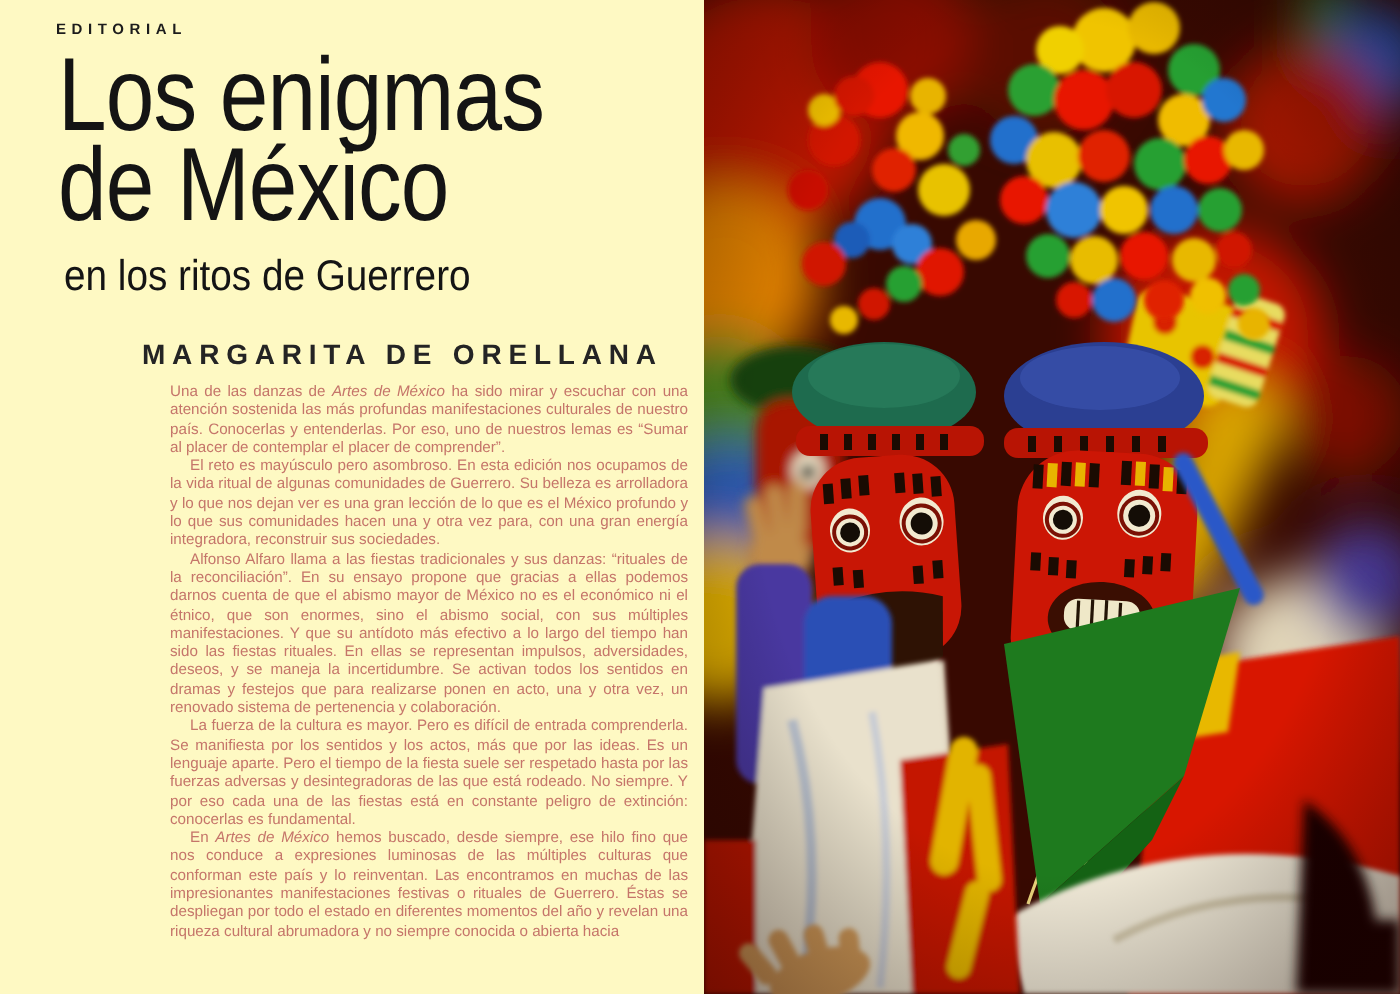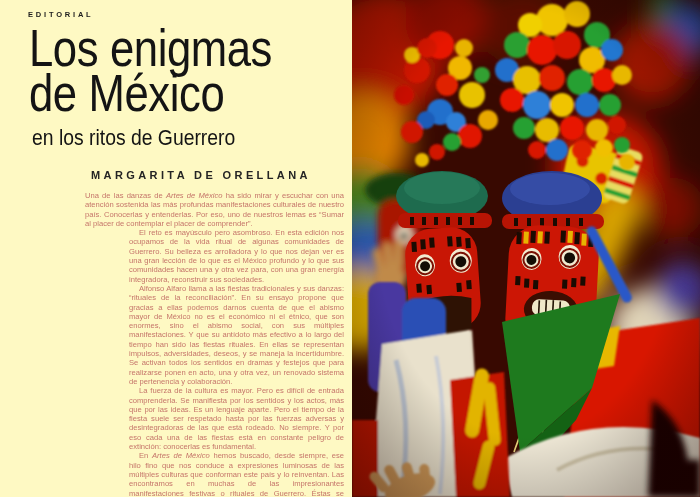--- a/index.html
+++ b/index.html
@@ -17,30 +17,30 @@
     font-size:52px;line-height:45px;font-weight:500;color:#141414;
     transform:scaleX(.84);transform-origin:0 0;white-space:nowrap;
     letter-spacing:-.5px;
   }
   .subtitle{
     position:absolute;left:32px;top:126px;margin:0;
     font-size:21.5px;font-weight:400;color:#141414;
     transform:scaleX(.9);transform-origin:0 0;white-space:nowrap;
   }
   .byline{
-    position:absolute;left:91px;top:169px;
-    font-size:11px;font-weight:bold;letter-spacing:3.4px;color:#242424;
+    position:absolute;left:71px;top:169px;
+    font-size:14px;font-weight:bold;letter-spacing:3.4px;color:#242424;
   }
   .article{
     position:absolute;left:85px;top:191px;width:259px;
     font-size:7.6px;line-height:9.3px;text-align:justify;
     color:#c5756a;
   }
   .article p{margin:0;}
-  .article p.ind{text-indent:10px;margin-left:44px;}
+  .article p.ind{text-indent:10px;}
   .article em{font-style:italic;}
   
   .photo{
     position:absolute;left:352px;top:0;width:348px;height:497px;
     display:block;
   }
 </style>
 </head>
 <body>
 

